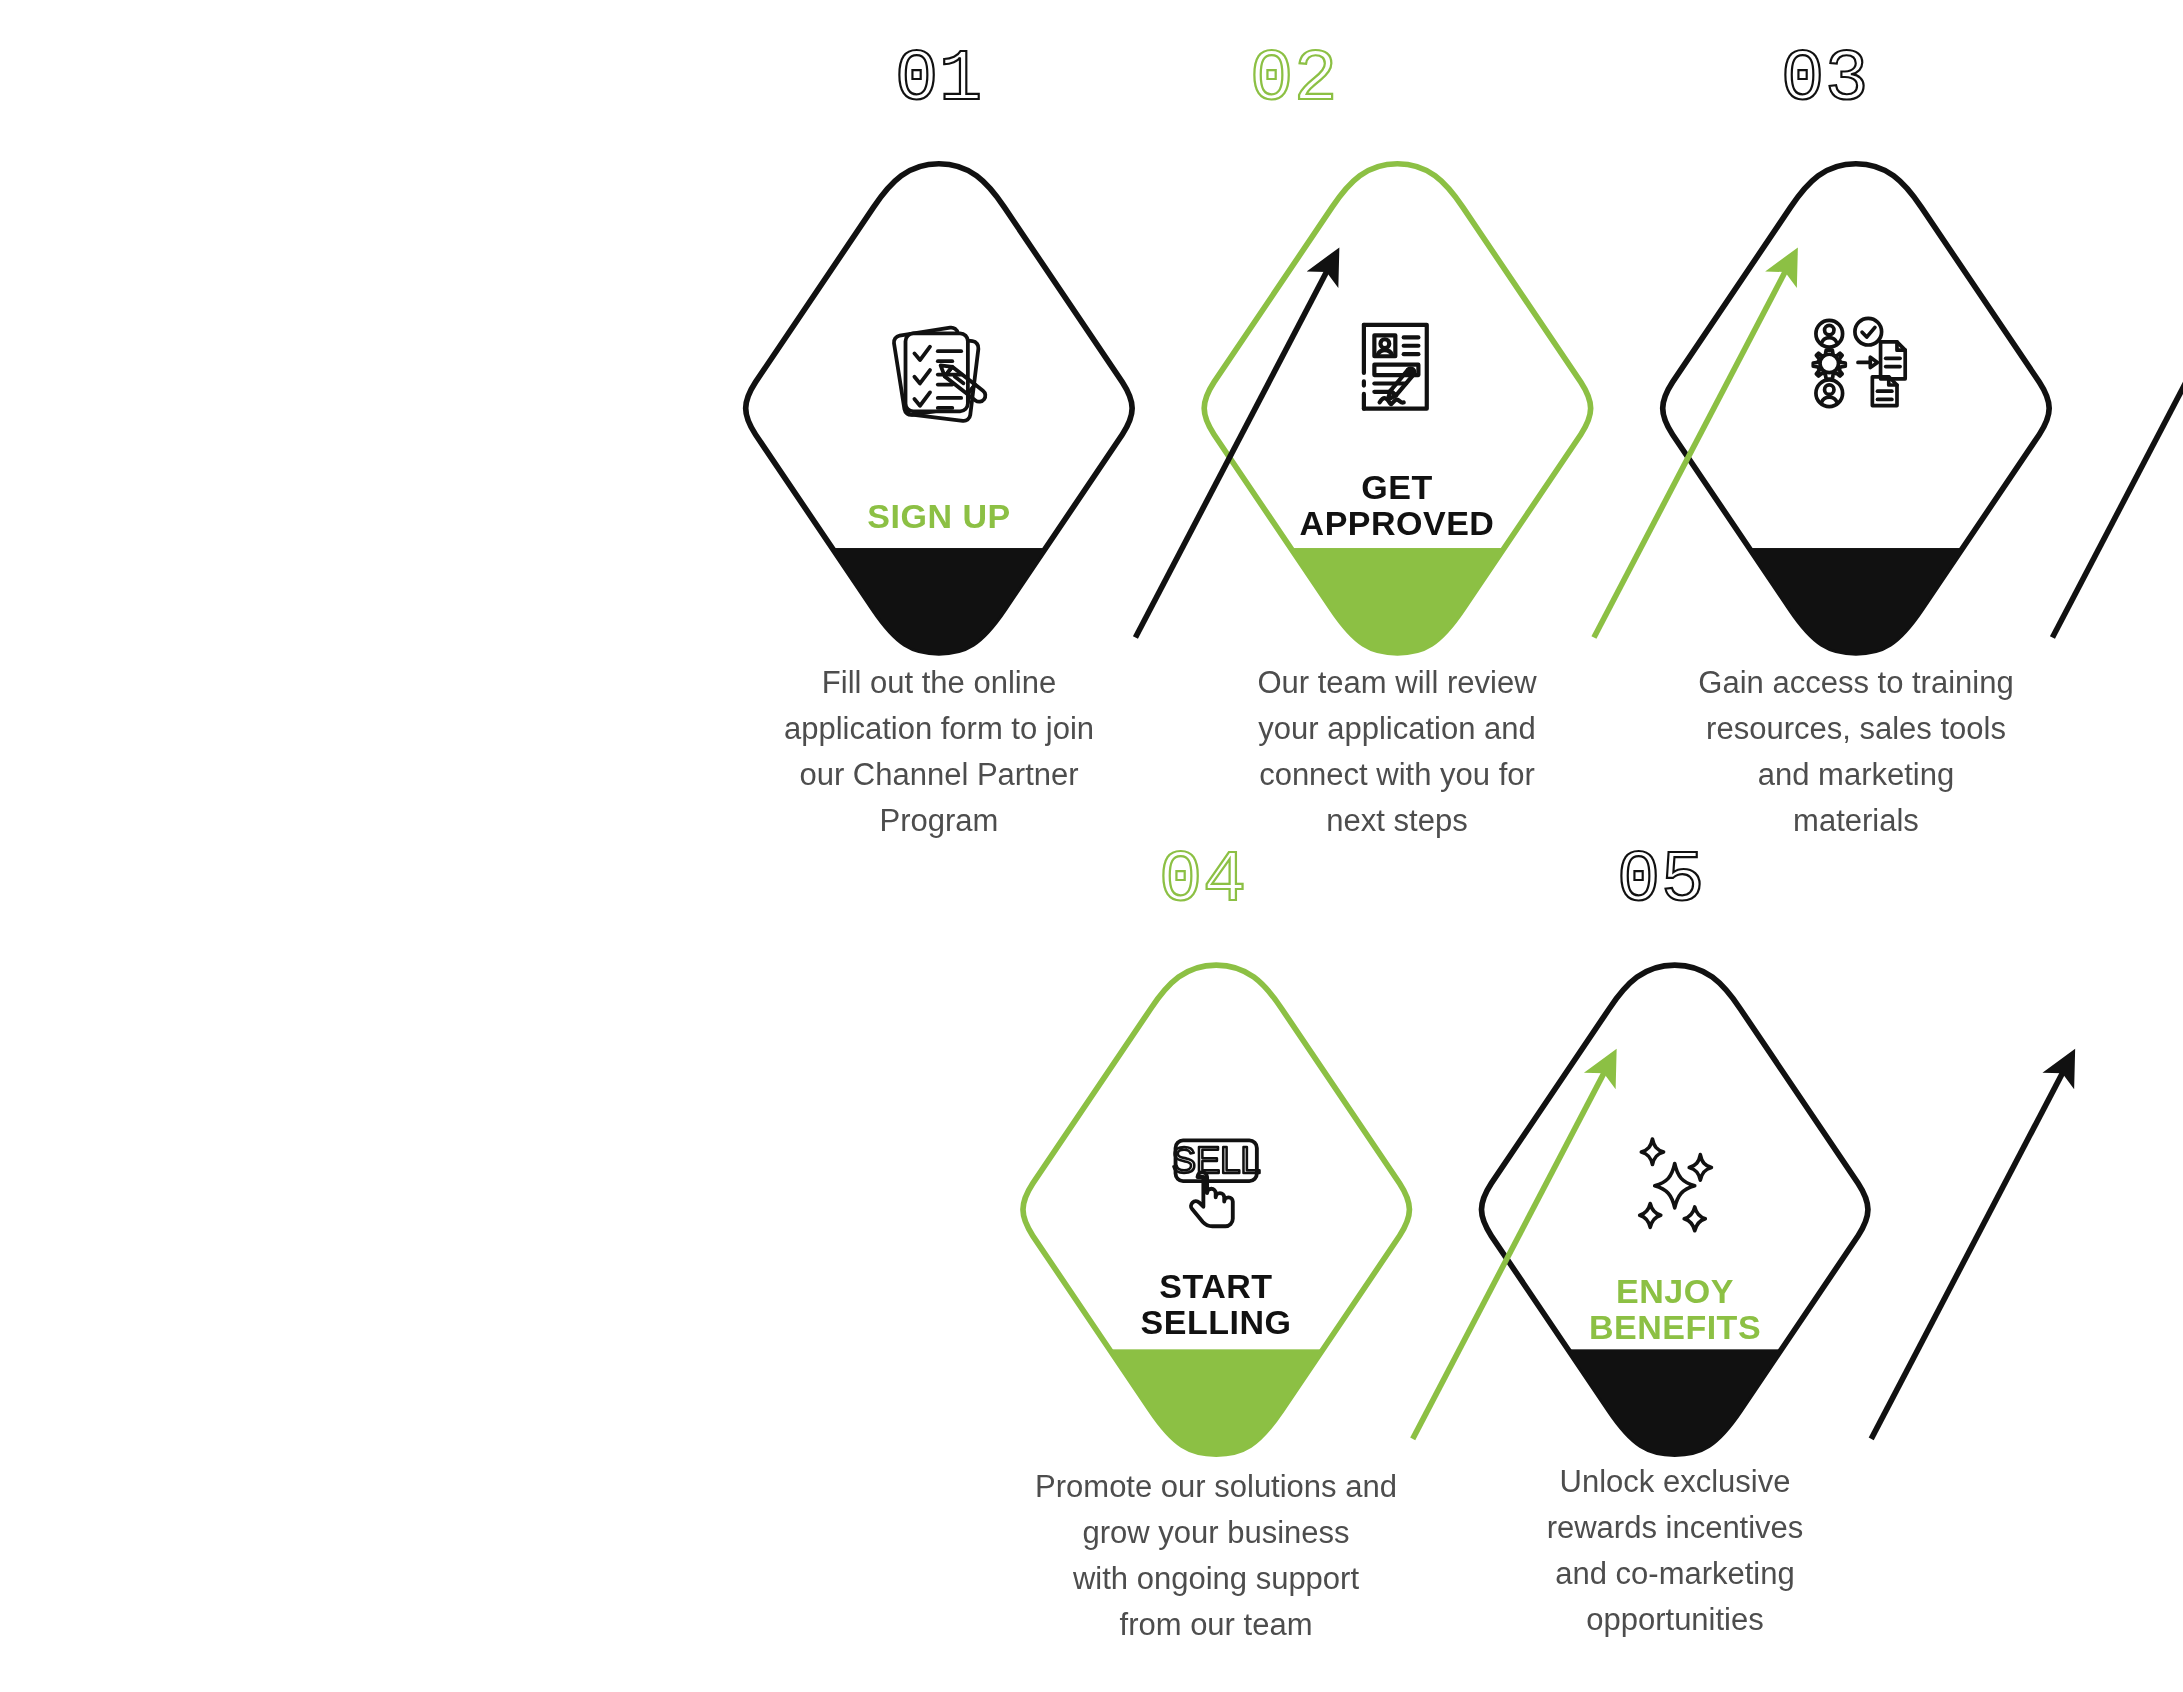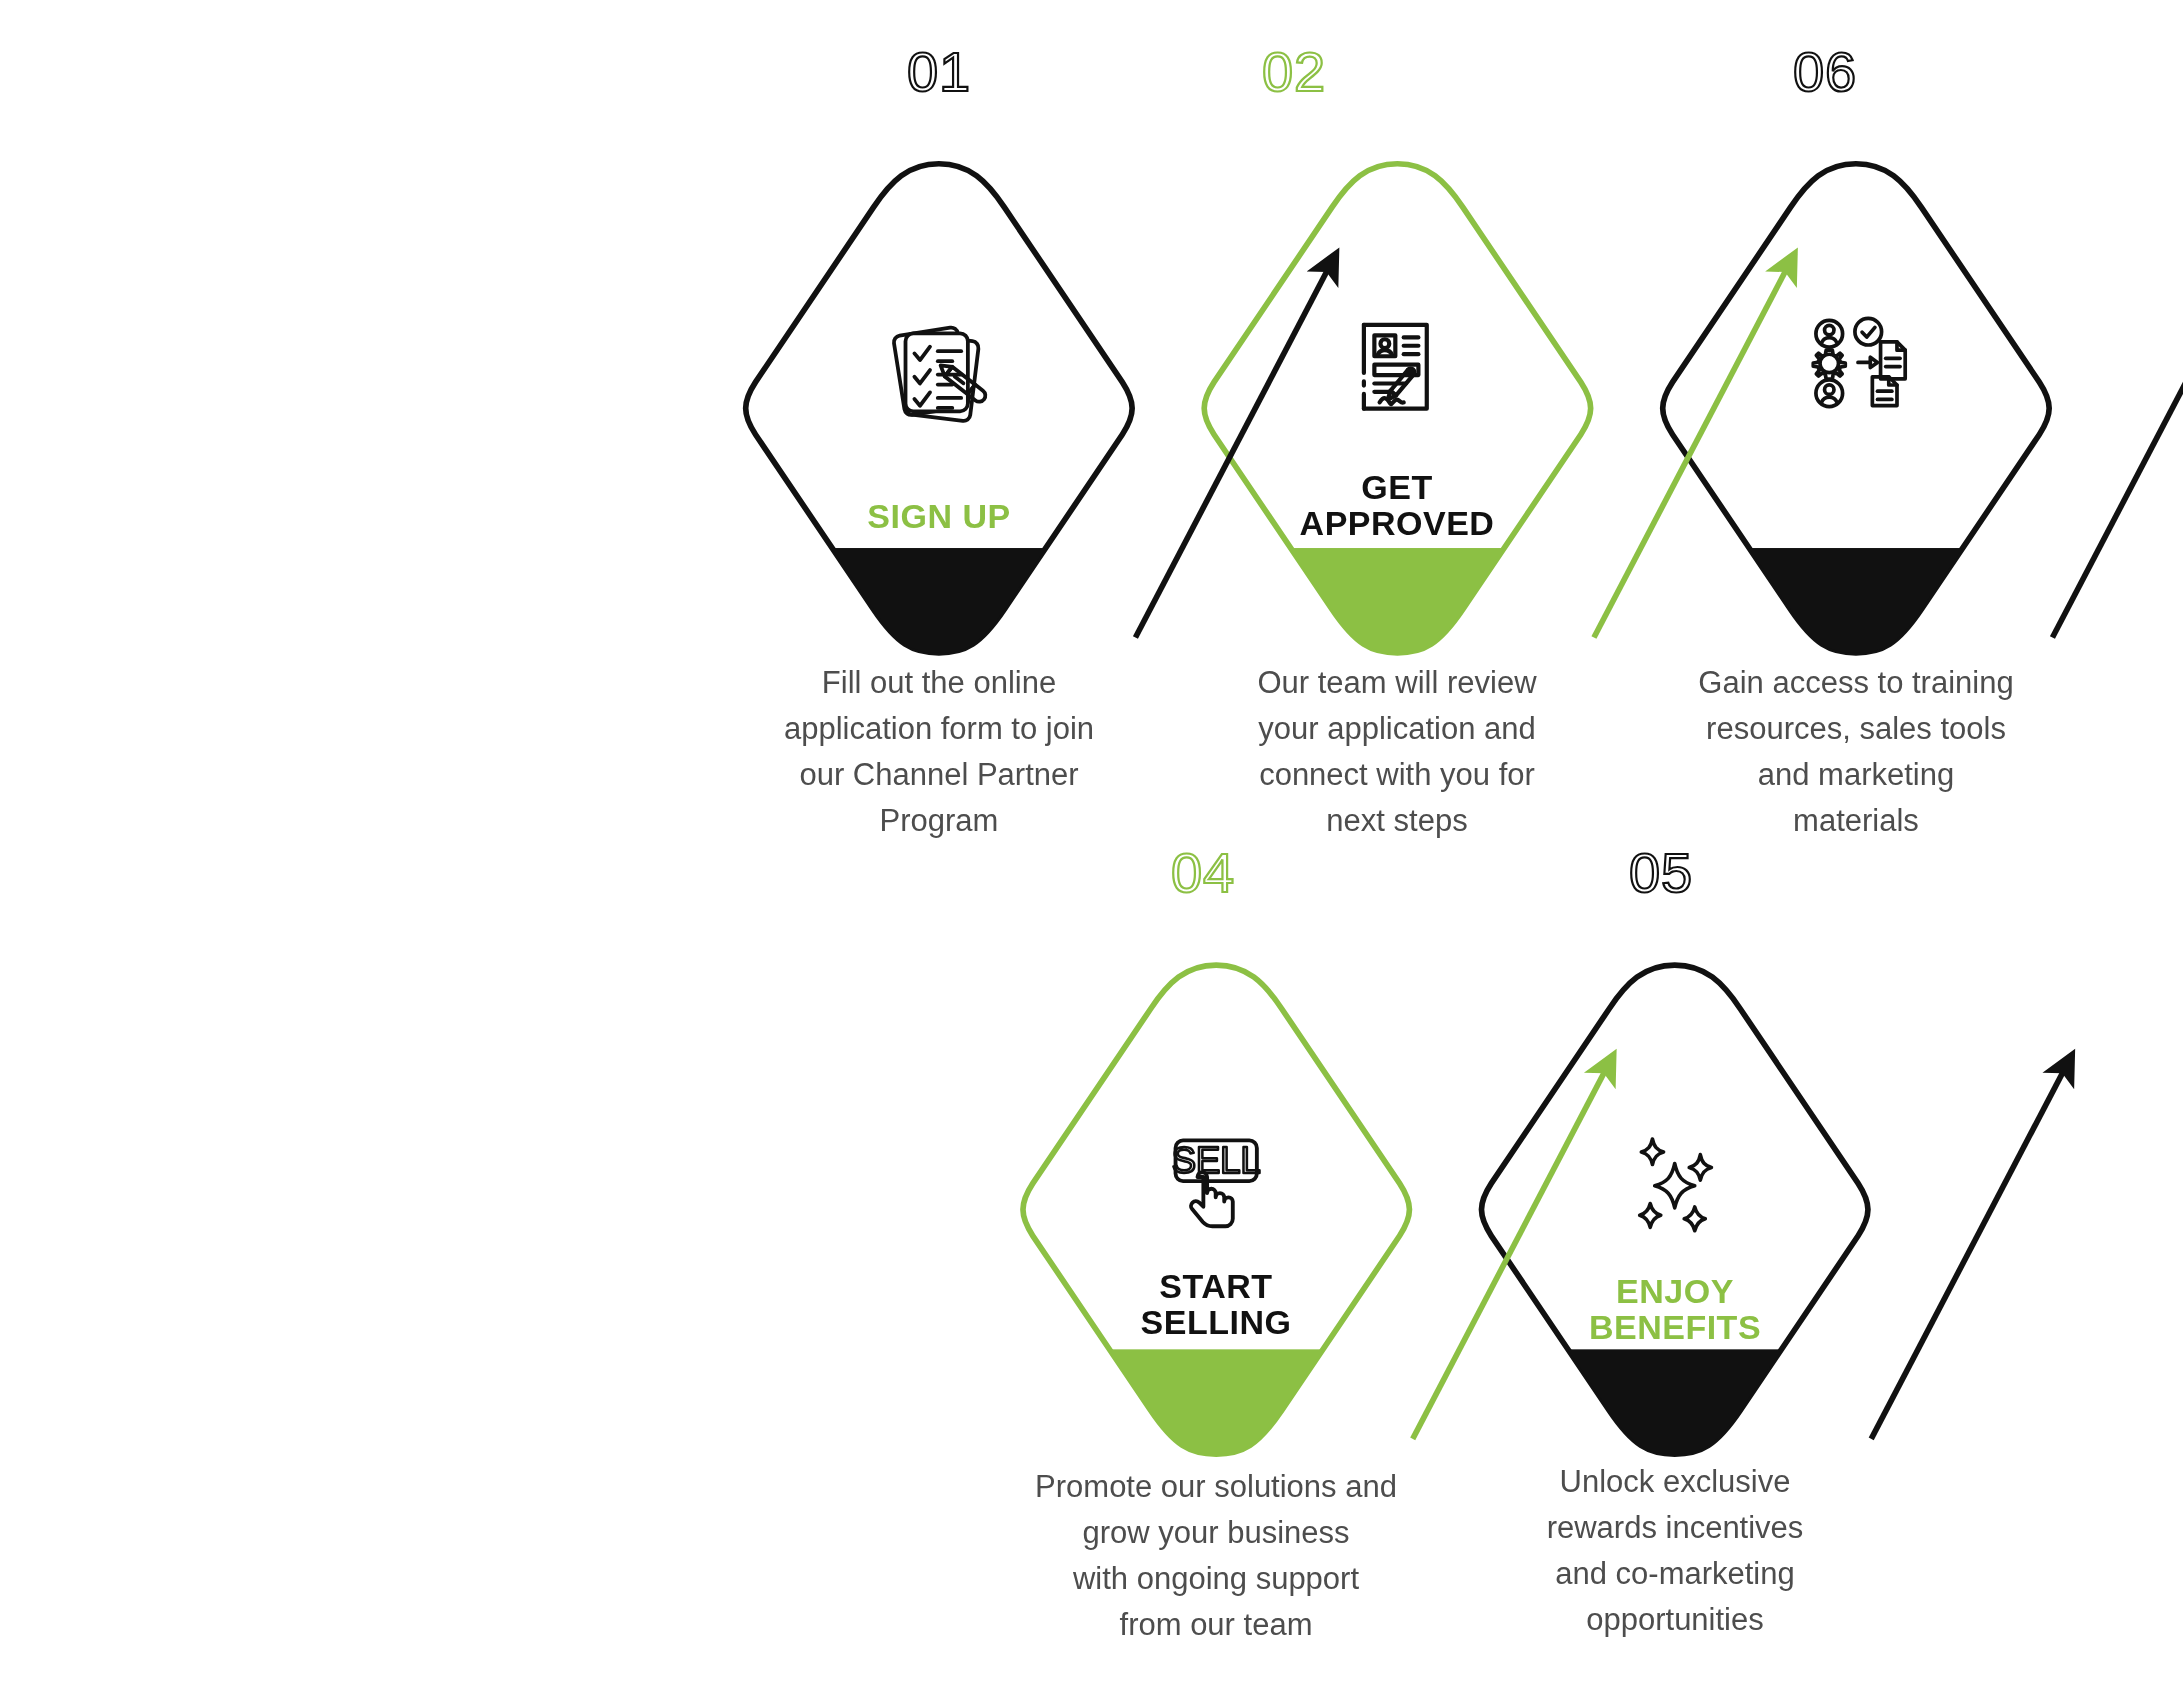--- a/index.html
+++ b/index.html
@@ -7,22 +7,22 @@
   body{
     width:2849px;height:1693px;
     font-family:"Liberation Sans", sans-serif;
     overflow:hidden;position:relative;
   }
   #stage{position:absolute;left:0;top:0;width:2849px;height:1693px;background:#fff;}
   #flow{position:absolute;left:0;top:0;width:2849px;height:1693px;}
 
   .num{
     position:absolute;
-    font-family:Liberation Sans, sans-serif;
-    font-size:56px;
+    font-family:Liberation Mono, monospace;
+    font-size:72px;
     font-weight:400;
     letter-spacing:0.9px;
     line-height:1;
     -webkit-text-stroke-width:2.2px;
     color:transparent;
     white-space:nowrap;
     transform:translate(-50%,0);
     user-select:none;
   }
   .num.dark{-webkit-text-stroke-color:#111111;}
@@ -216,21 +216,21 @@
       <path d="M50 36 C52.5 48 57 53 68 56 C57 59 52.5 64.5 50 76 C47.5 64.5 43 59 32 56 C43 53 47.5 48 50 36 Z"></path>
       <path d="M30 14 C31.4 21 34 24 40 25.7 C34 27.4 31.4 30.4 30 37 C28.6 30.4 26 27.4 20 25.7 C26 24 28.6 21 30 14 Z"></path>
       <path d="M73 28 C74.4 35 77 38 83 39.7 C77 41.4 74.4 44.4 73 51 C71.6 44.4 69 41.4 63 39.7 C69 38 71.6 35 73 28 Z"></path>
       <path d="M28 72 C29.4 78 32 81 37.5 82.6 C32 84.2 29.4 87.2 28 93.5 C26.6 87.2 24 84.2 18.5 82.6 C24 81 26.6 78 28 72 Z"></path>
       <path d="M68 75 C69.4 81 72 84 77.5 85.6 C72 87.2 69.4 90.2 68 96.5 C66.6 90.2 64 87.2 58.5 85.6 C64 84 66.6 81 68 75 Z"></path>
     </g>
   </svg>
 
   <div class="num dark" style="left:939px;top:44px;">01</div>
   <div class="num green" style="left:1294px;top:44px;">02</div>
-  <div class="num dark" style="left:1825px;top:44px;">06</div>
+  <div class="num dark" style="left:1825px;top:44px;">03</div>
   <div class="num green" style="left:1203px;top:845px;">04</div>
   <div class="num dark" style="left:1661px;top:845px;">05</div>
 
   <div class="title green" style="left:939px;top:498px;">SIGN UP</div>
   <div class="title dark" style="left:1397px;top:469px;">GET
 APPROVED</div>
   <div class="title dark" style="left:1216px;top:1268px;">START
 SELLING</div>
   <div class="title green" style="left:1675px;top:1273px;">ENJOY
 BENEFITS</div>

